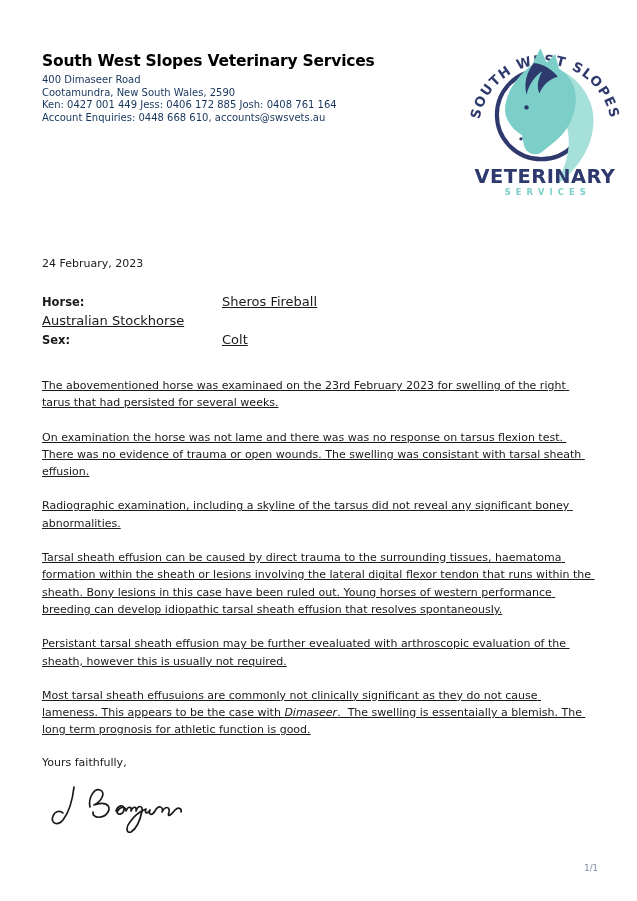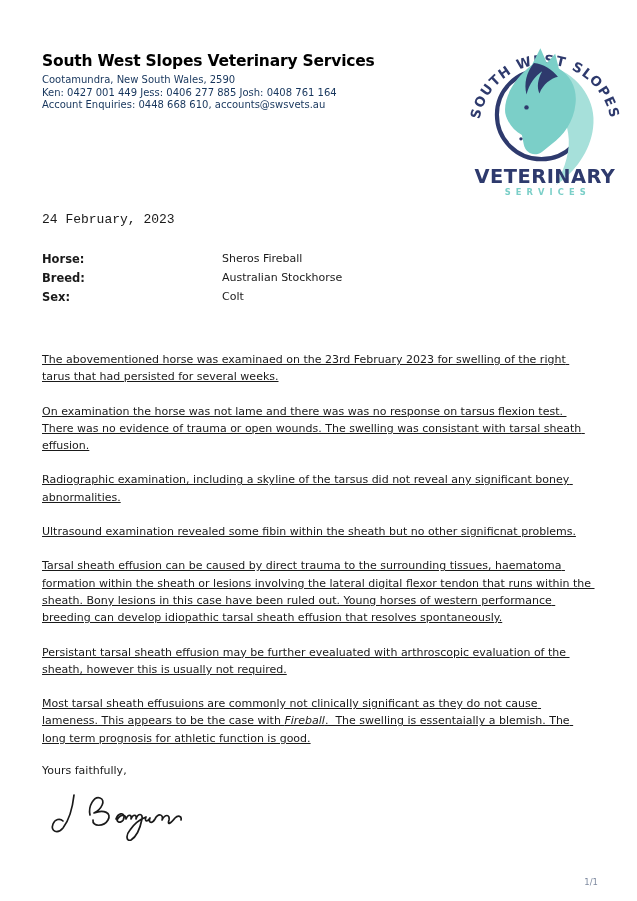--- a/index.html
+++ b/index.html
@@ -18,50 +18,51 @@
     font-size:15.5px;font-weight:bold;color:#000;
     letter-spacing:-0.2px;margin:0 0 4px 0;
   }
   .address-line{
     font-size:10px;line-height:12.6px;color:#16355c;
   }
   .logo{
     position:absolute;top:-26px;right:-34px;width:168px;height:172px;
   }
   
-  .date-line{font-size:13px;margin-top:20px;font-family:Liberation Mono, monospace;}
+  .date-line{font-size:11px;margin-top:65px;}
   .report-title{
     font-size:29px;font-weight:bold;color:#000;
     letter-spacing:-0.4px;margin:14px 0 0 0;
   }
-  .details{margin-top:22px;margin-bottom:45px;}
+  .details{margin-top:22px;margin-bottom:28px;}
   .detail-row{display:flex;height:19px;align-items:center;}
   .detail-label{width:180px;font-size:11.5px;font-weight:bold;}
-  .detail-value{font-size:11px;}
+  .detail-value{font-size:13px;text-decoration:underline;}
   .body-copy p{
     font-size:11px;line-height:17.3px;margin:0 0 17px 0;
     white-space:pre-wrap;
     text-decoration:underline;
   }
   .closing{font-size:11px;margin:0 0 12px 0;}
   .signature{display:block;margin:2px 0 4px 6px;}
   .page-number{
-    position:absolute;right:39px;bottom:14px;
+    position:absolute;right:39px;bottom:28px;
     font-size:8.5px;color:#7e8aa0;text-align:right;
   }
 </style>
 </head>
 <body>
 
 <div class="page">
 
   <div class="header">
     <div class="company-name">South West Slopes Veterinary Services</div>
+    <div class="address-line">400 Dimaseer Road</div>
     <div class="address-line">Cootamundra, New South Wales, 2590</div>
-    <div class="address-line">Ken: 0427 001 449 Jess: 0406 277 885 Josh: 0408 761 164</div>
+    <div class="address-line">Ken: 0427 001 449 Jess: 0406 172 885 Josh: 0408 761 164</div>
     <div class="address-line">Account Enquiries: 0448 668 610, accounts@swsvets.au</div>
 
     <svg class="logo" viewBox="0 0 168 186" aria-hidden="true">
       <defs>
         <path id="arcpath" d="M 12.5,122 A 72,72 0 1 1 155.5,122" fill="none"></path>
       </defs>
 
       <text font-size="14.5" font-weight="bold" fill="#2e3a6d" letter-spacing="1.5" font-family="DejaVu Sans, sans-serif">
         <textPath href="#arcpath" startOffset="50%" text-anchor="middle">SOUTH WEST SLOPES</textPath>
       </text>
@@ -91,37 +92,35 @@
 
   <div class="date-line">24 February, 2023</div>
 
 
   <div class="details">
     <div class="detail-row">
       <span class="detail-label">Horse:</span>
       <span class="detail-value">Sheros Fireball</span>
     </div>
     <div class="detail-row">
-      <span class="detail-label">Breed:</span>
       <span class="detail-value">Australian Stockhorse</span>
     </div>
     <div class="detail-row">
       <span class="detail-label">Sex:</span>
       <span class="detail-value">Colt</span>
     </div>
   </div>
 
   <div class="body-copy">
     <p>The abovementioned horse was examinaed on the 23rd February 2023 for swelling of the right tarus that had persisted for several weeks.</p>
     <p>On examination the horse was not lame and there was was no response on tarsus flexion test. There was no evidence of trauma or open wounds. The swelling was consistant with tarsal sheath effusion.</p>
     <p>Radiographic examination, including a skyline of the tarsus did not reveal any significant boney abnormalities.</p>
-    <p>Ultrasound examination revealed some fibin within the sheath but no other significnat problems.</p>
     <p>Tarsal sheath effusion can be caused by direct trauma to the surrounding tissues, haematoma formation within the sheath or lesions involving the lateral digital flexor tendon that runs within the sheath. Bony lesions in this case have been ruled out. Young horses of western performance breeding can develop idiopathic tarsal sheath effusion that resolves spontaneously.</p>
     <p>Persistant tarsal sheath effusion may be further evealuated with arthroscopic evaluation of the sheath, however this is usually not required.</p>
-    <p><span>Most tarsal sheath effusuions are commonly not clinically significant as they do not cause lameness. This appears to be the case with </span><i>Fireball</i><span>.  The swelling is essentaially a blemish. The long term prognosis for athletic function is good.</span></p>
+    <p><span>Most tarsal sheath effusuions are commonly not clinically significant as they do not cause lameness. This appears to be the case with </span><i>Dimaseer</i><span>.  The swelling is essentaially a blemish. The long term prognosis for athletic function is good.</span></p>
   </div>
 
   <p class="closing">Yours faithfully,</p>
 
   <svg class="signature" width="150" height="52" viewBox="0 0 150 52" aria-hidden="true">
     <g fill="none" stroke="#1a1a1a" stroke-width="1.7" stroke-linecap="round" stroke-linejoin="round">
       <path d="M 26,6 C 25,15 22,30 15,39 C 10,45 2,43 5,35 C 7,30 12,29 15,32"></path>
       <path d="M 42,26 C 40,17 46,7 52,9 C 58,11 54,20 46,24 C 56,20 64,24 60,31 C 56,38 44,38 45,31"></path>
       <path d="M 68,30 C 70,24 76,23 76,28 C 76,33 70,35 69,31 C 72,25 78,25 78,30 C 80,25 84,25 83,30 C 85,25 89,25 88,30 C 90,24 95,24 94,30 C 92,40 88,48 83,51 C 79,53 77,47 82,41 C 86,35 93,30 98,28 C 96,33 100,33 102,29 C 100,34 104,35 107,30 C 110,24 116,25 114,31 C 117,25 122,25 121,31 C 119,37 123,34 127,29 C 130,26 134,27 133,31"></path>
     </g>

